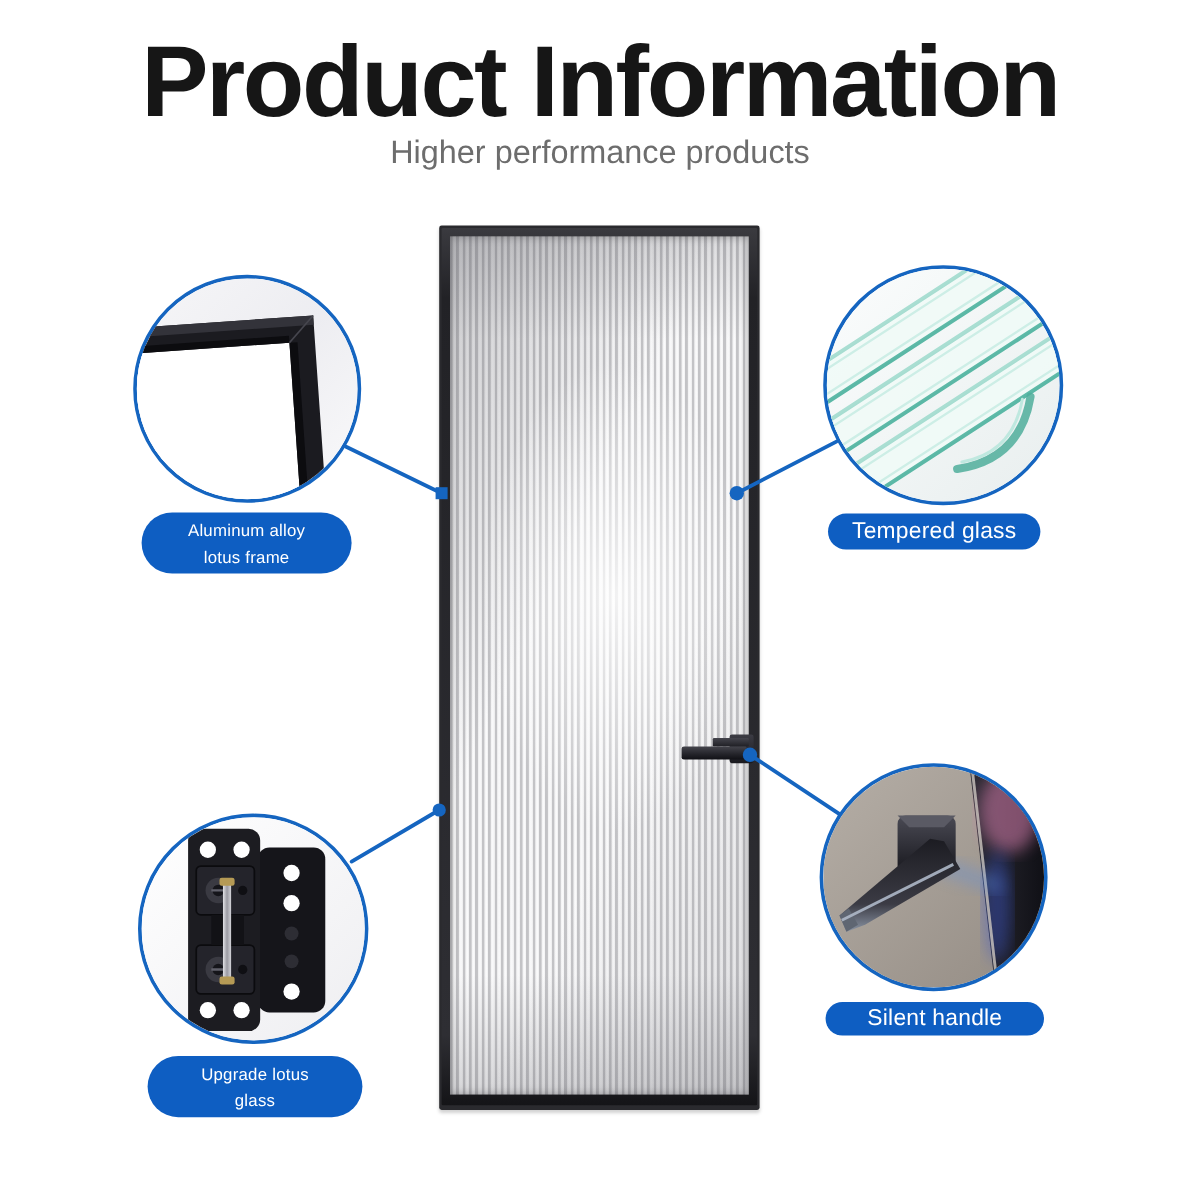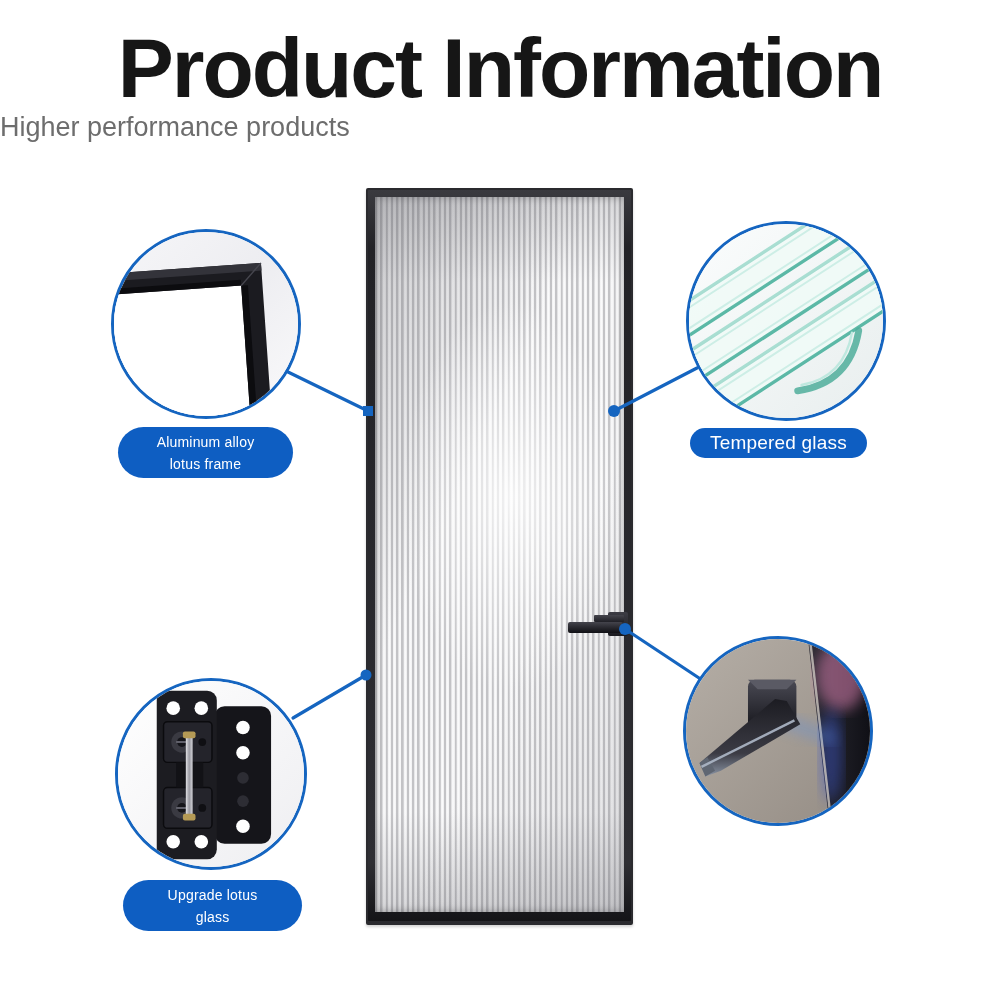--- a/index.html
+++ b/index.html
@@ -15,21 +15,21 @@
     position:relative;width:1000px;height:1000px;background:#ffffff;overflow:hidden;
     font-family:"Liberation Sans", sans-serif;
   }
   
   .title{
     position:absolute;top:24px;left:0;width:1000px;text-align:center;
     font-size:84px;line-height:88px;font-weight:bold;letter-spacing:-2px;
     color:var(--title-text);white-space:nowrap;
   }
   .subtitle{
-    position:absolute;top:112px;left:0;width:1000px;
+    position:absolute;top:112px;left:0;width:1000px;text-align:center;
     font-size:27px;line-height:30px;color:var(--subtitle-text);
   }
   
   .door{
     position:absolute;left:366px;top:188px;width:267px;height:737px;
     background:var(--door-frame);
     border-radius:2px;
     box-shadow:0 2px 3px rgba(0,0,0,0.18);
     box-sizing:border-box;
   }
@@ -235,20 +235,23 @@
     <span>Aluminum alloy</span>
     <span>lotus frame</span>
   </div>
   <div class="callout-pill pill-glass">
     <span>Tempered glass</span>
   </div>
   <div class="callout-pill pill-hinge">
     <span>Upgrade lotus</span>
     <span>glass</span>
   </div>
+  <div class="callout-pill pill-handle">
+    <span>Silent handle</span>
+  </div>
 
   <svg class="connectors" viewBox="0 0 1000 1000">
     <line x1="288" y1="372" x2="368" y2="411"></line>
     <rect x="363" y="406" width="10" height="10"></rect>
     <line x1="697" y1="368" x2="614" y2="411"></line>
     <circle cx="614" cy="411" r="6"></circle>
     <line x1="293" y1="718" x2="366" y2="675"></line>
     <circle cx="366" cy="675" r="5.5"></circle>
     <line x1="625" y1="629" x2="699" y2="678"></line>
     <circle cx="625" cy="629" r="6"></circle>

